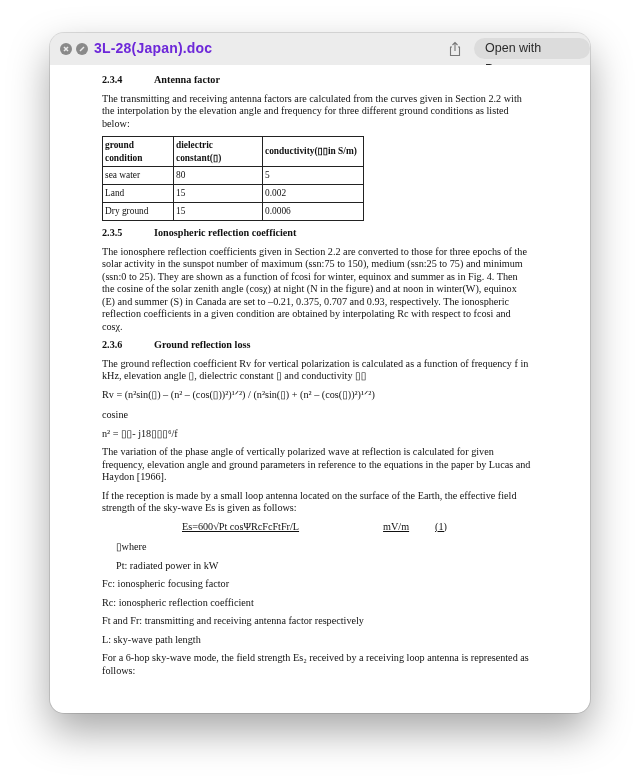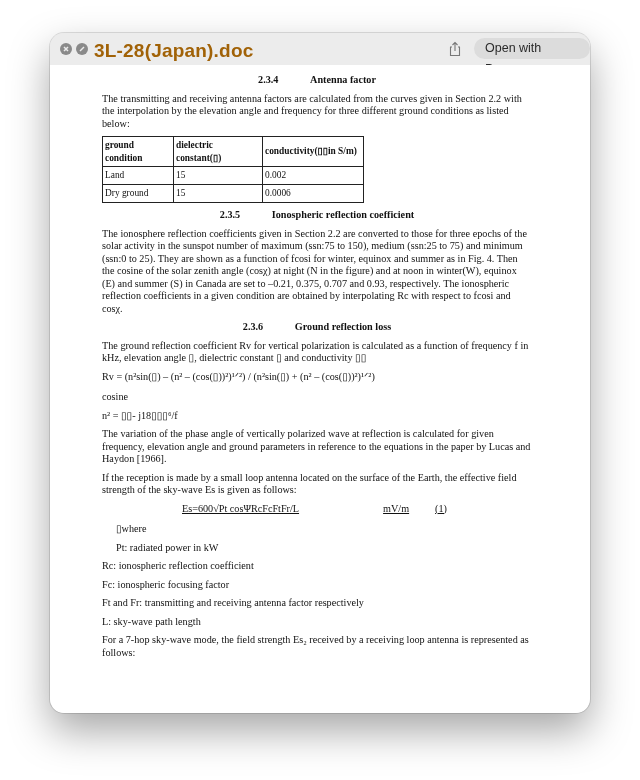--- a/index.html
+++ b/index.html
@@ -18,40 +18,40 @@
     background: #ececec;
   }
   .tb-btn {
     width: 12px; height: 12px; border-radius: 50%; background: #8a8a8a; position: absolute; top: 10px;
     display: flex; align-items: center; justify-content: center;
   }
   .tb-close { left: 10px; }
   .tb-min { left: 26px; }
   .tb-btn svg { display: block; }
   .title {
-    position: absolute; left: 44px; top: 7px; font-size: 19px; font-weight: bold; color: #a16207;
+    position: absolute; left: 44px; top: 7px; font-size: 14px; font-weight: bold; color: #6d28d9;
     letter-spacing: 0.2px;
   }
   .share {
     position: absolute; left: 398px; top: 8px; width: 14px; height: 16px;
   }
   .open-btn {
     position: absolute; left: 424px; top: 5px; height: 21px; padding: 0 11px;
     background: #dcdcdc; border-radius: 11px; font-size: 12.5px; color: #2a2a2a;
     line-height: 21px;
   }
   .doc {
     position: absolute; left: 0; top: 32px; width: 540px; height: 648px; background: #ffffff;
     border-radius: 0 0 14px 14px; overflow: hidden;
   }
   .content {
     position: absolute; left: 52px; top: 6px; width: 430px;
     font-family: "Liberation Serif", serif; font-size: 10.2px; color: #111; line-height: 12.5px;
   }
-  .h { font-weight: bold; margin: 3px 0 6px 0; display: flex; justify-content: center; }
+  .h { font-weight: bold; margin: 3px 0 6px 0; display: flex; }
   .h .num { width: 52px; }
   p { margin: 0 0 6px 0; }
   table { border-collapse: collapse; margin: 0 0 6px 0; font-size: 9.4px; }
   td, th { border: 1px solid #222; padding: 2px 2px; text-align: left; height: 13px; }
   th { font-weight: bold; }
   .eq { margin: 2px 0 8px 0; }
   .indent { padding-left: 14px; }
   .eq1 { padding-left: 80px; white-space: pre; margin: 2px 0 8px 0; text-decoration: underline; }
   .list p { margin: 0 0 6px 0; }
 </style>
@@ -88,20 +88,25 @@
       </div>
       <p>The transmitting and receiving antenna factors are calculated from the curves given in Section 2.2 with the interpolation by the elevation angle and frequency for three different ground conditions as listed below:</p>
       <table>
         <tbody>
             <tr>
           <th style="width:66px">ground condition</th>
           <th style="width:84px">dielectric constant(▯)</th>
           <th style="width:96px">conductivity(▯▯in S/m)</th>
         </tr>
         <tr>
+          <td>sea water</td>
+          <td>80</td>
+          <td>5</td>
+        </tr>
+        <tr>
           <td>Land</td>
           <td>15</td>
           <td>0.002</td>
         </tr>
         <tr>
           <td>Dry ground</td>
           <td>15</td>
           <td>0.0006</td>
         </tr>
       </tbody>
@@ -121,22 +126,22 @@
       <div class="eq">Rv = (n²sin(▯) – (n² – (cos(▯))²)¹ᐟ²) / (n²sin(▯) + (n² – (cos(▯))²)¹ᐟ²)</div>
       <p>cosine</p>
       <p>n² = ▯▯- j18▯▯▯⁶/f</p>
       <p>The variation of the phase angle of vertically polarized wave at reflection is calculated for given frequency, elevation angle and ground parameters in reference to the equations in the paper by Lucas and Haydon [1966].</p>
 
       <p>If the reception is made by a small loop antenna located on the surface of the Earth, the effective field strength of the sky-wave Es is given as follows:</p>
       <div class="eq1"><span>Es=600√Pt cosΨRcFcFtFr/L</span><span style="display:inline-block;width:84px"></span><span>mV/m</span><span style="display:inline-block;width:26px"></span><span>(1)</span></div>
       <p class="indent">▯where</p>
       <div class="list">
         <p class="indent">Pt: radiated power in kW</p>
+        <p>Fc: ionospheric focusing factor</p>
         <p>Rc: ionospheric reflection coefficient</p>
-        <p>Fc: ionospheric focusing factor</p>
         <p>Ft and Fr: transmitting and receiving antenna factor respectively</p>
         <p>L: sky-wave path length</p>
       </div>
-      <p>For a 7-hop sky-wave mode, the field strength Es₂ received by a receiving loop antenna is represented as follows:</p>
+      <p>For a 6-hop sky-wave mode, the field strength Es₂ received by a receiving loop antenna is represented as follows:</p>
 
     </div>
   </div>
 </div>
 
 </body></html>

